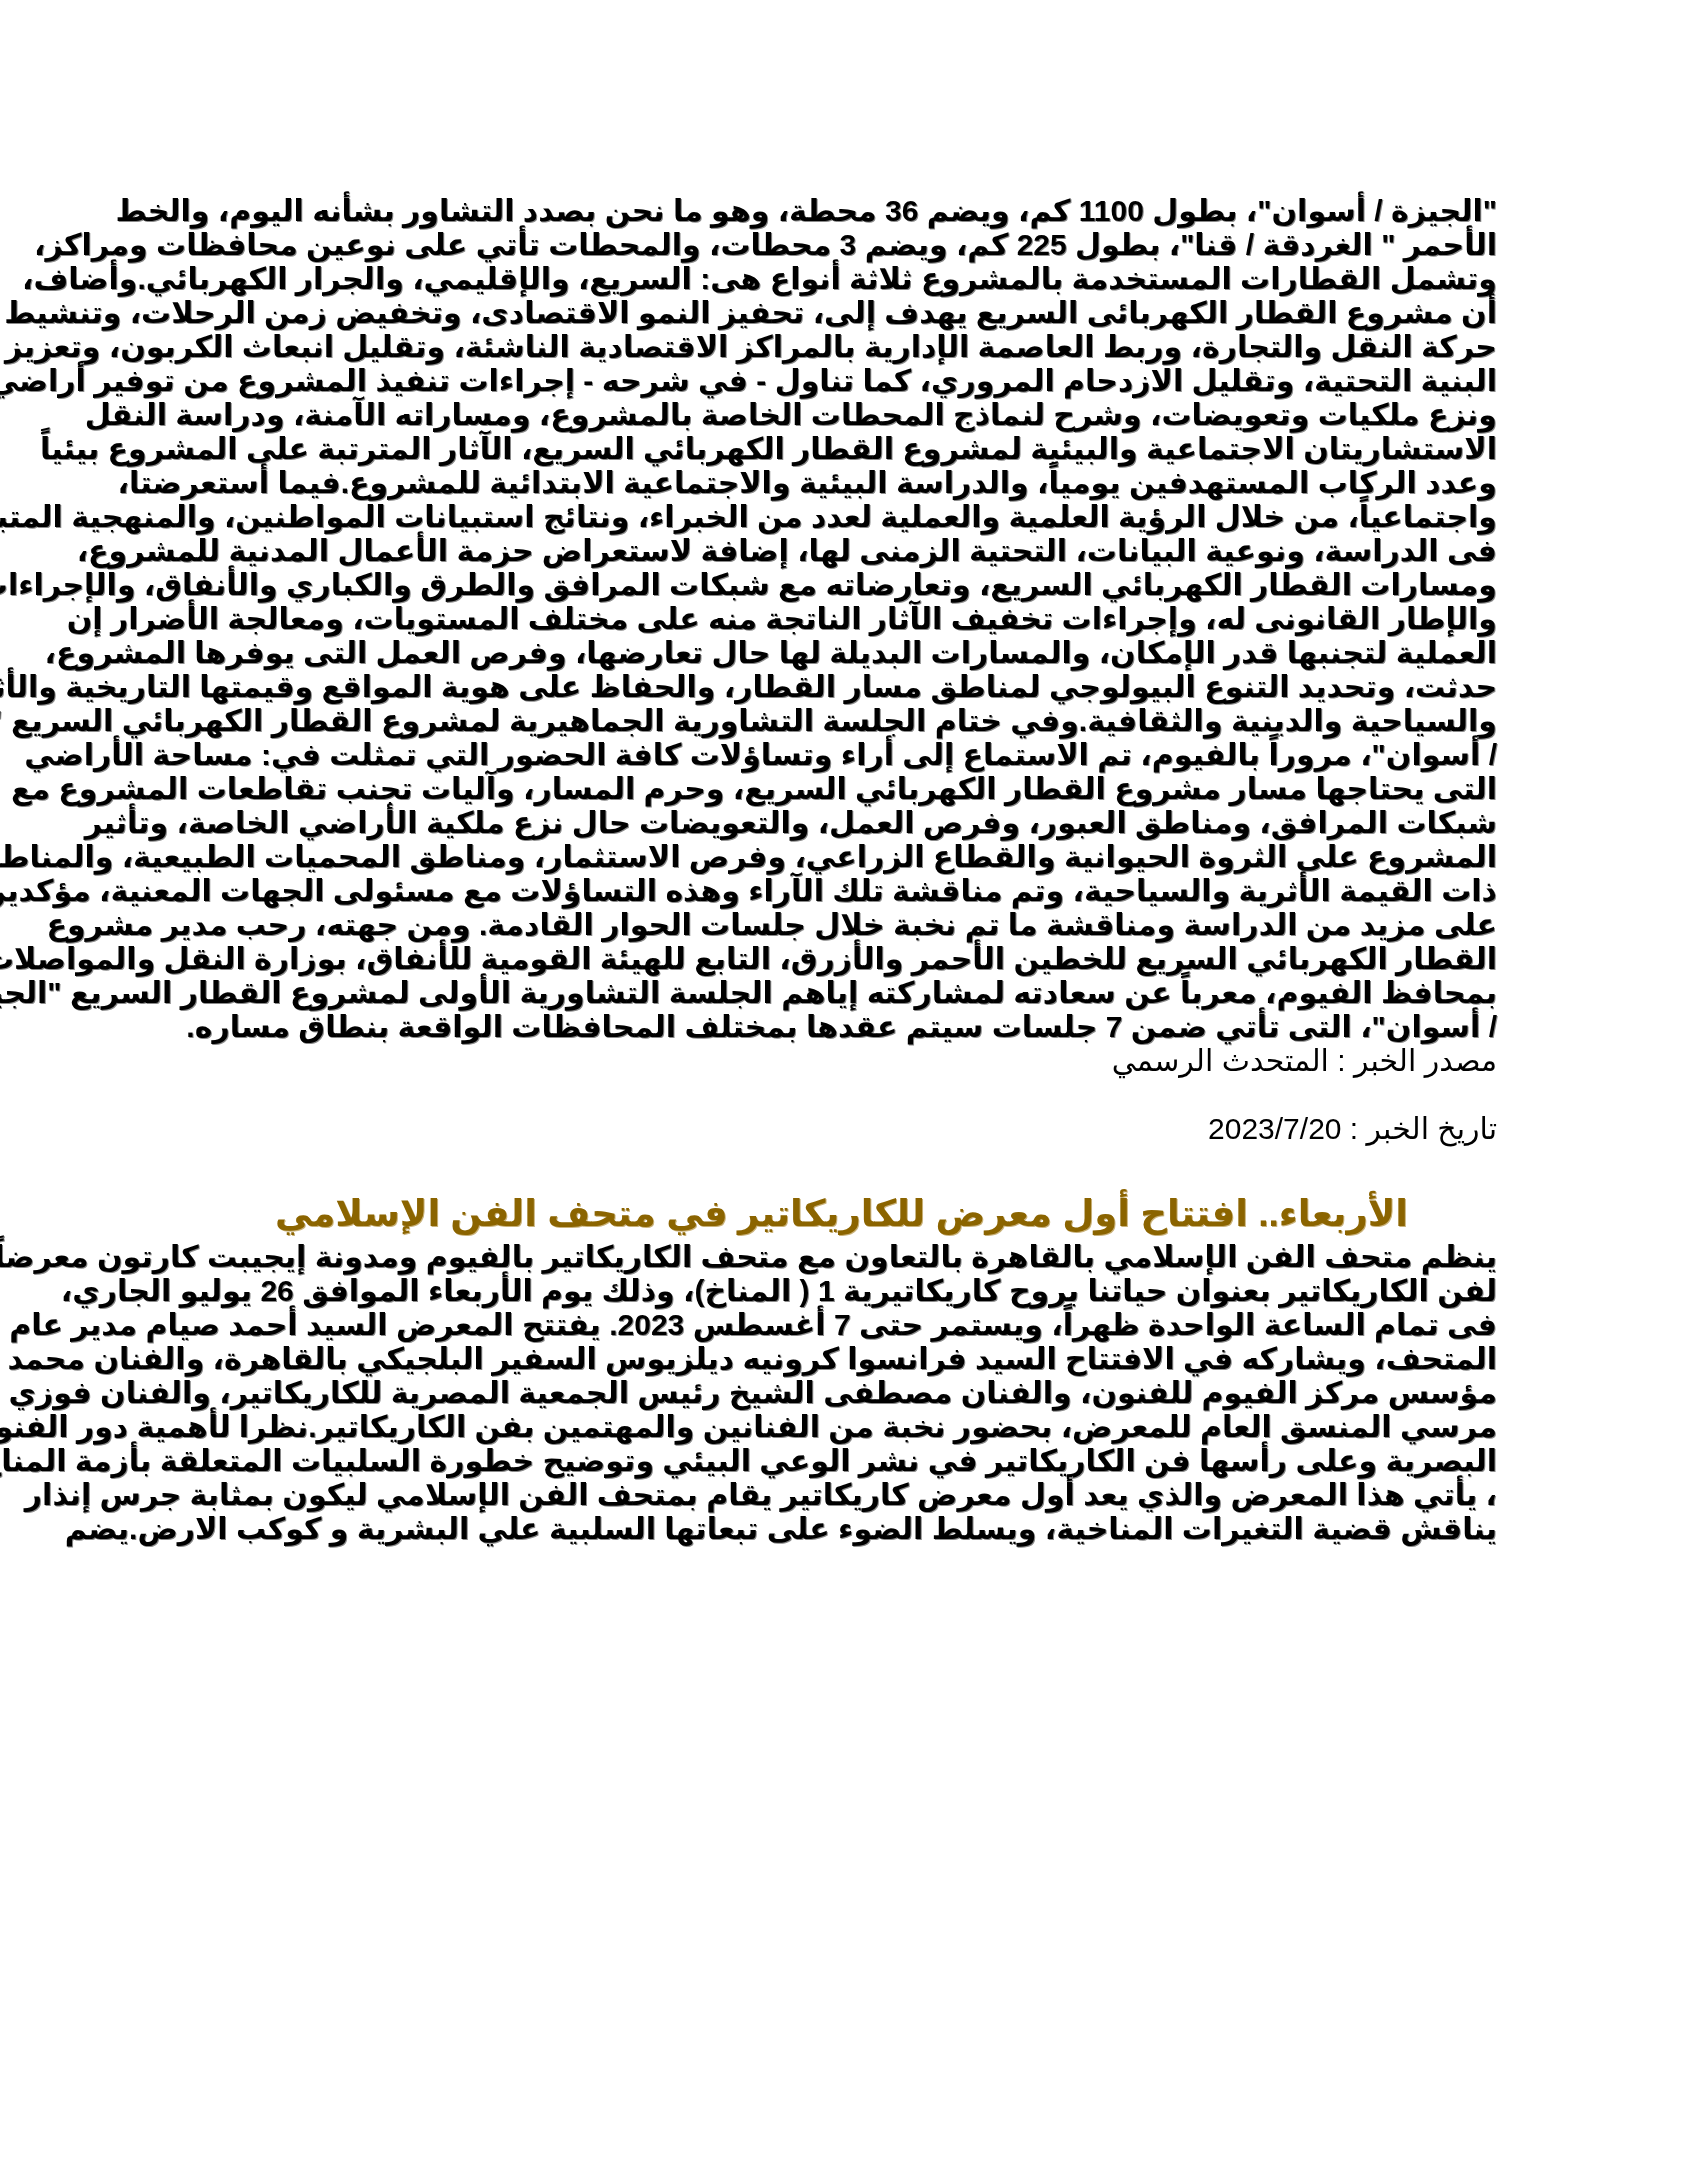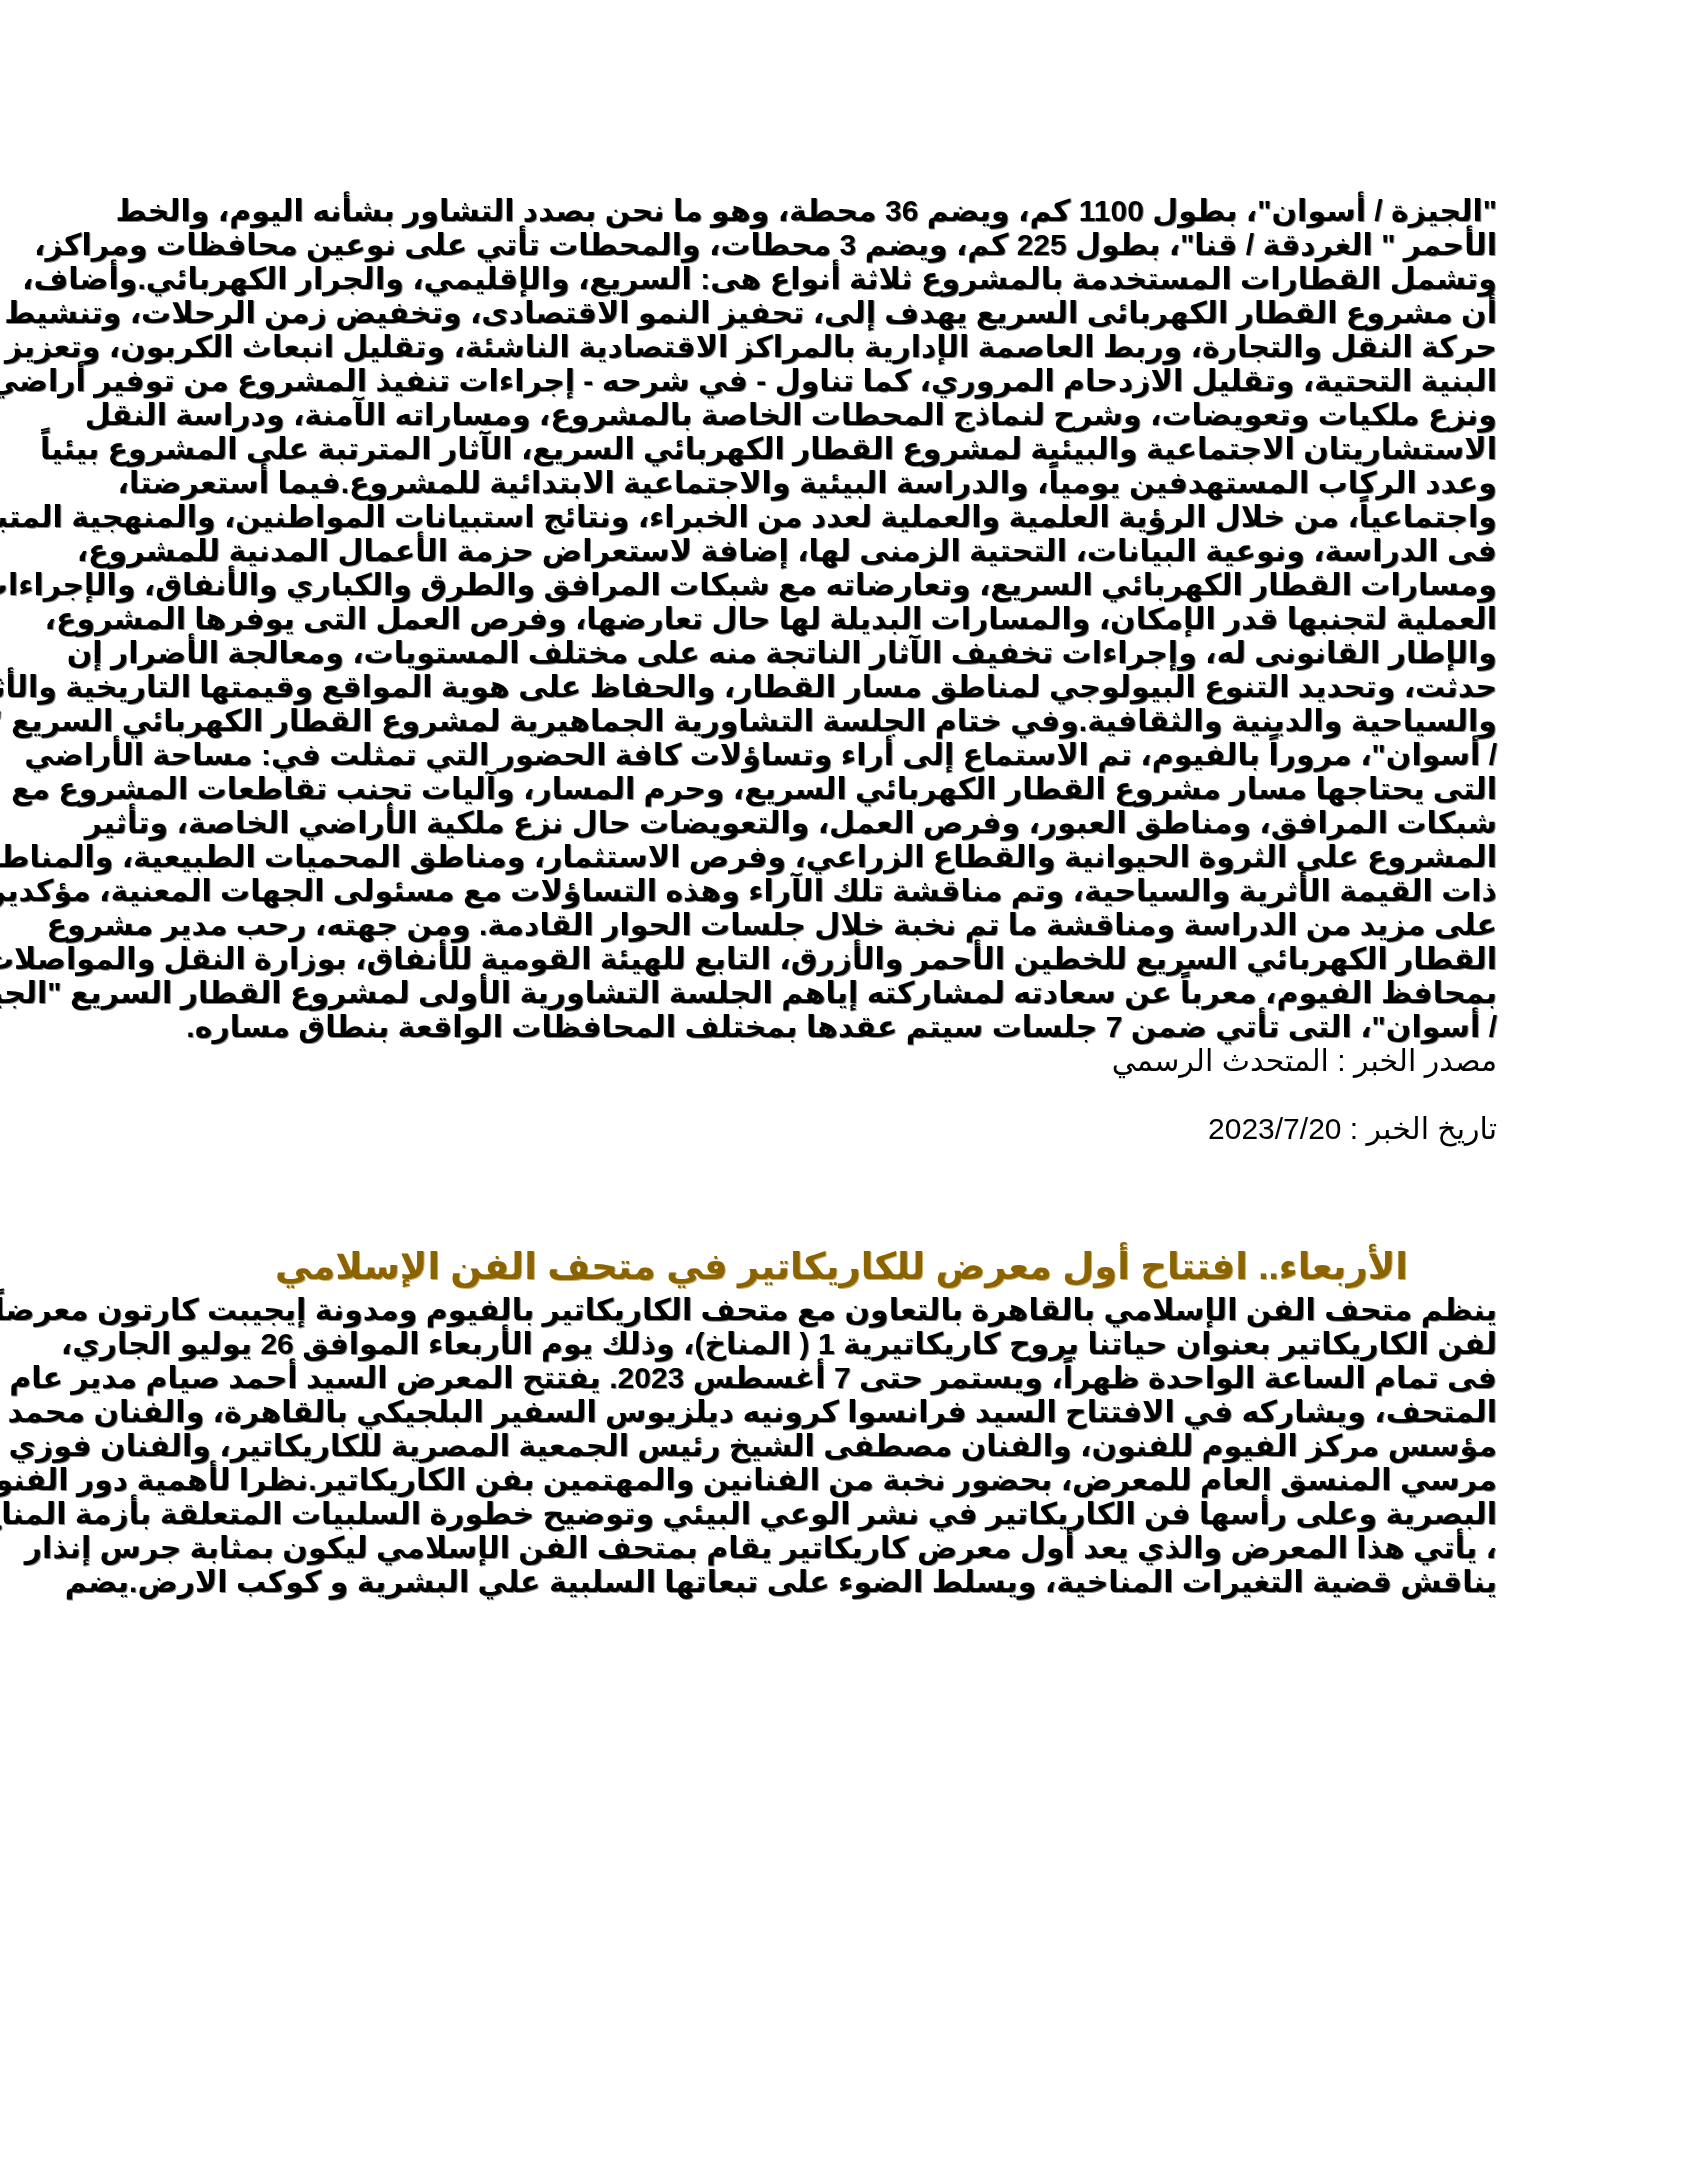--- a/index.html
+++ b/index.html
@@ -45,21 +45,21 @@
       font-size: 30px;
       line-height: 34px;
       font-weight: normal;
       text-shadow: none;
       margin: 0;
       text-align: right;
     }
     .source { margin-top: 0px; }
     .date { margin-top: 34px; }
     .heading {
-      margin-top: 99px;
+      margin-top: 46px;
       font-size: 37px;
       line-height: 44px;
       font-weight: bold;
       color: #8b6400;
       text-align: center;
       text-shadow: 1px 1px 0 #c9b27a;
       margin-bottom: 4px;
     }
   </style>
 </head>
@@ -73,22 +73,22 @@
     <span class="line">وتشمل القطارات المستخدمة بالمشروع ثلاثة أنواع هى: السريع، والإقليمي، والجرار الكهربائي.وأضاف،</span>
     <span class="line">أن مشروع القطار الكهربائى السريع يهدف إلى، تحفيز النمو الاقتصادى، وتخفيض زمن الرحلات، وتنشيط</span>
     <span class="line">حركة النقل والتجارة، وربط العاصمة الإدارية بالمراكز الاقتصادية الناشئة، وتقليل انبعاث الكربون، وتعزيز</span>
     <span class="line">البنية التحتية، وتقليل الازدحام المروري، كما تناول - في شرحه - إجراءات تنفيذ المشروع من توفير أراضي</span>
     <span class="line">ونزع ملكيات وتعويضات، وشرح لنماذج المحطات الخاصة بالمشروع، ومساراته الآمنة، ودراسة النقل</span>
     <span class="line">الاستشاريتان الاجتماعية والبيئية لمشروع القطار الكهربائي السريع، الآثار المترتبة على المشروع بيئياً</span>
     <span class="line">وعدد الركاب المستهدفين يومياً، والدراسة البيئية والاجتماعية الابتدائية للمشروع.فيما أستعرضتا،</span>
     <span class="line">واجتماعياً، من خلال الرؤية العلمية والعملية لعدد من الخبراء، ونتائج استبيانات المواطنين، والمنهجية المتبعة</span>
     <span class="line">فى الدراسة، ونوعية البيانات، التحتية الزمنى لها، إضافة لاستعراض حزمة الأعمال المدنية للمشروع،</span>
     <span class="line">ومسارات القطار الكهربائي السريع، وتعارضاته مع شبكات المرافق والطرق والكباري والأنفاق، والإجراءات</span>
+    <span class="line">والإطار القانونى له، وإجراءات تخفيف الآثار الناتجة منه على مختلف المستويات، ومعالجة الأضرار إن</span>
     <span class="line">العملية لتجنبها قدر الإمكان، والمسارات البديلة لها حال تعارضها، وفرص العمل التى يوفرها المشروع،</span>
-    <span class="line">والإطار القانونى له، وإجراءات تخفيف الآثار الناتجة منه على مختلف المستويات، ومعالجة الأضرار إن</span>
     <span class="line">حدثت، وتحديد التنوع البيولوجي لمناطق مسار القطار، والحفاظ على هوية المواقع وقيمتها التاريخية والأثرية</span>
     <span class="line">والسياحية والدينية والثقافية.وفي ختام الجلسة التشاورية الجماهيرية لمشروع القطار الكهربائي السريع "الجيزة</span>
     <span class="line">/ أسوان"، مروراً بالفيوم، تم الاستماع إلى أراء وتساؤلات كافة الحضور التي تمثلت في: مساحة الأراضي</span>
     <span class="line">التى يحتاجها مسار مشروع القطار الكهربائي السريع، وحرم المسار، وآليات تجنب تقاطعات المشروع مع</span>
     <span class="line">شبكات المرافق، ومناطق العبور، وفرص العمل، والتعويضات حال نزع ملكية الأراضي الخاصة، وتأثير</span>
     <span class="line">المشروع على الثروة الحيوانية والقطاع الزراعي، وفرص الاستثمار، ومناطق المحميات الطبيعية، والمناطق</span>
     <span class="line">ذات القيمة الأثرية والسياحية، وتم مناقشة تلك الآراء وهذه التساؤلات مع مسئولى الجهات المعنية، مؤكدين</span>
     <span class="line">على مزيد من الدراسة ومناقشة ما تم نخبة خلال جلسات الحوار القادمة. ومن جهته، رحب مدير مشروع</span>
     <span class="line">القطار الكهربائي السريع للخطين الأحمر والأزرق، التابع للهيئة القومية للأنفاق، بوزارة النقل والمواصلات،</span>
     <span class="line">بمحافظ الفيوم، معرباً عن سعادته لمشاركته إياهم الجلسة التشاورية الأولى لمشروع القطار السريع "الجيزة</span>

